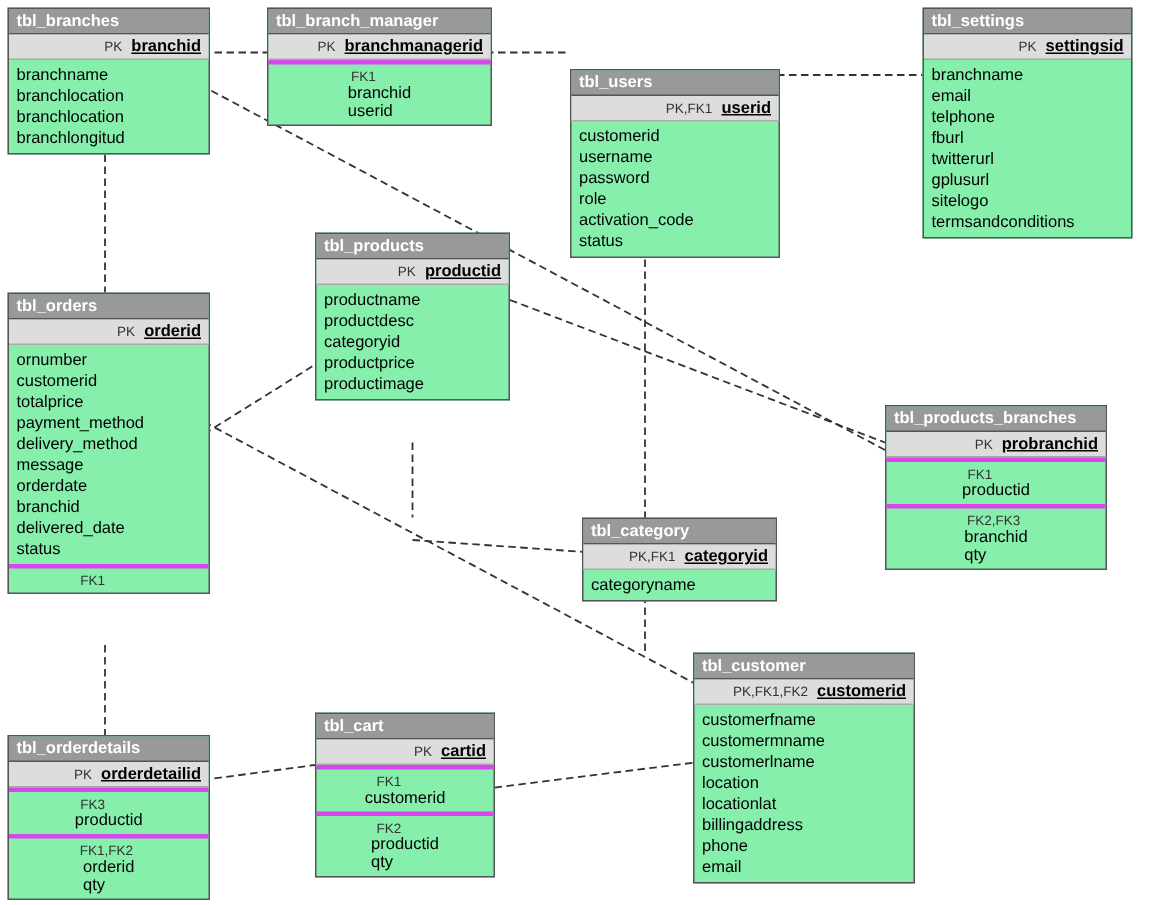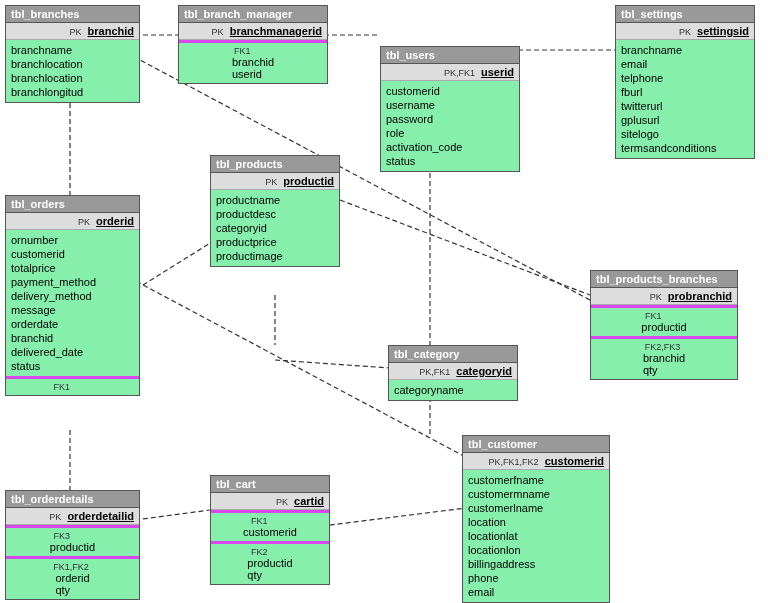--- a/index.html
+++ b/index.html
@@ -305,20 +305,19 @@
     <div class="table-pk-row">
       <span class="pk-label">PK,FK1,FK2</span>
       <span class="col-name">customerid</span>
     </div>
     <div class="table-body">
       <div class="col-row">customerfname</div>
       <div class="col-row">customermname</div>
       <div class="col-row">customerlname</div>
       <div class="col-row">location</div>
       <div class="col-row">locationlat</div>
-      <div class="col-row">locationlon</div>
       <div class="col-row">billingaddress</div>
       <div class="col-row">phone</div>
       <div class="col-row">email</div>
     </div>
   </div>
 
 </div>
 
 </body></html>

